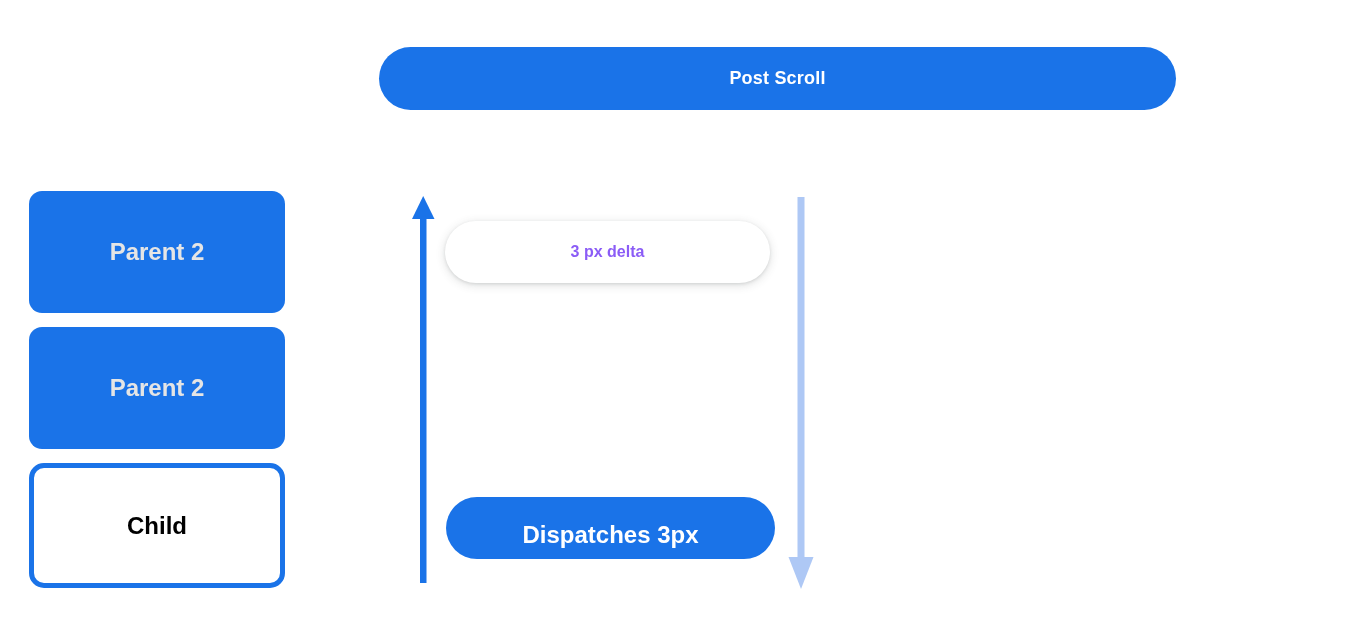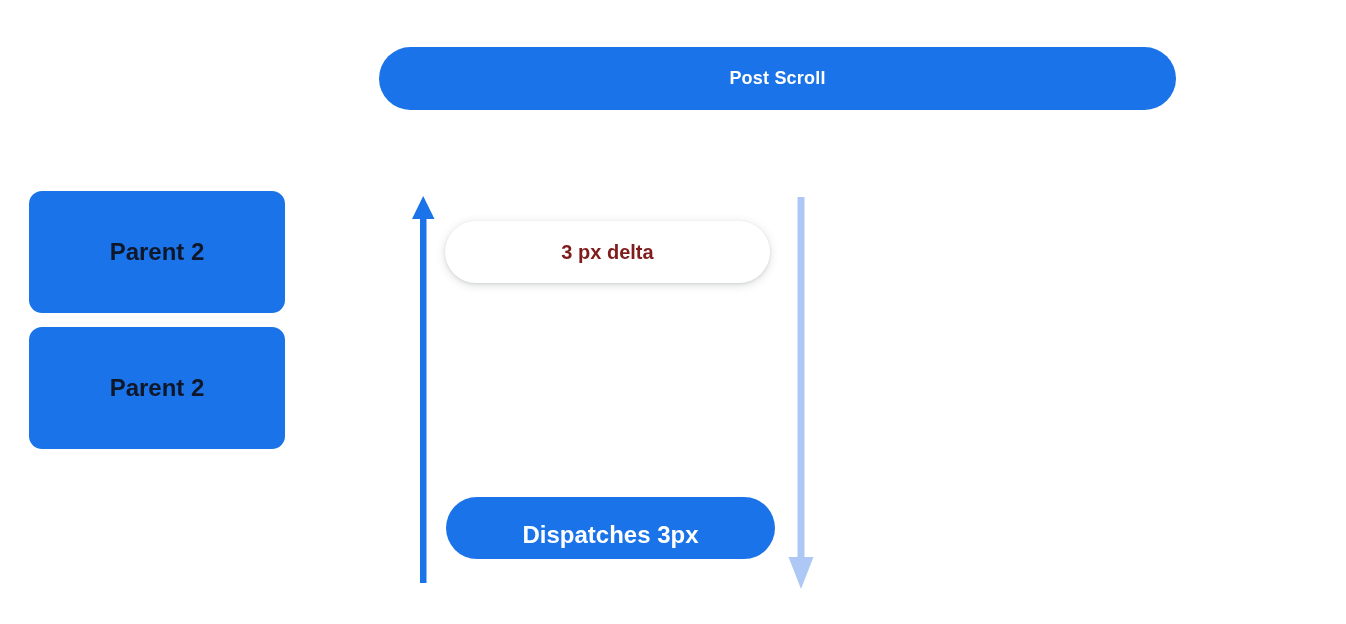--- a/index.html
+++ b/index.html
@@ -53,21 +53,21 @@
     align-items: center;
     justify-content: center;
     margin-bottom: 14px;
   }
   .node-box.filled {
     height: 122px;
     background: #1a73e8;
     border: none;
   }
   .node-box.filled .node-label {
-    color: #0f172a;
+    color: #e5e5e5;
     font-size: 24px;
     font-weight: bold;
   }
   .node-box.outlined {
     height: 125px;
     background: #ffffff;
     border: 5px solid #1a73e8;
     border-radius: 15px;
     margin-bottom: 0;
   }
@@ -98,22 +98,22 @@
   .pill-delta {
     left: 445px;
     top: 221px;
     width: 325px;
     height: 62px;
     border-radius: 31px;
     background: #ffffff;
     box-shadow: 0 2px 10px rgba(60, 64, 67, 0.18), 0 1px 3px rgba(60, 64, 67, 0.12);
   }
   .pill-delta .pill-label {
-    color: #7f1d1d;
-    font-size: 20px;
+    color: #8b5cf6;
+    font-size: 16px;
     font-weight: bold;
   }
   .pill-dispatch {
     left: 446px;
     top: 497px;
     width: 329px;
     height: 62px;
     border-radius: 31px;
     background: #1a73e8;
   }
@@ -133,20 +133,23 @@
     <span class="banner-label">Post Scroll</span>
   </div>
 
   <div class="stack">
     <div class="node-box filled">
       <span class="node-label">Parent 2</span>
     </div>
     <div class="node-box filled">
       <span class="node-label">Parent 2</span>
     </div>
+    <div class="node-box outlined">
+      <span class="node-label">Child</span>
+    </div>
   </div>
 
   <svg class="arrow-svg" viewBox="0 0 1346 624">
 
     <g>
       <rect x="420" y="214" width="6.5" height="369" fill="#1a73e8"></rect>
       <polygon points="423.2,196 434.5,219 412,219" fill="#1a73e8"></polygon>
     </g>
 
     <g>

